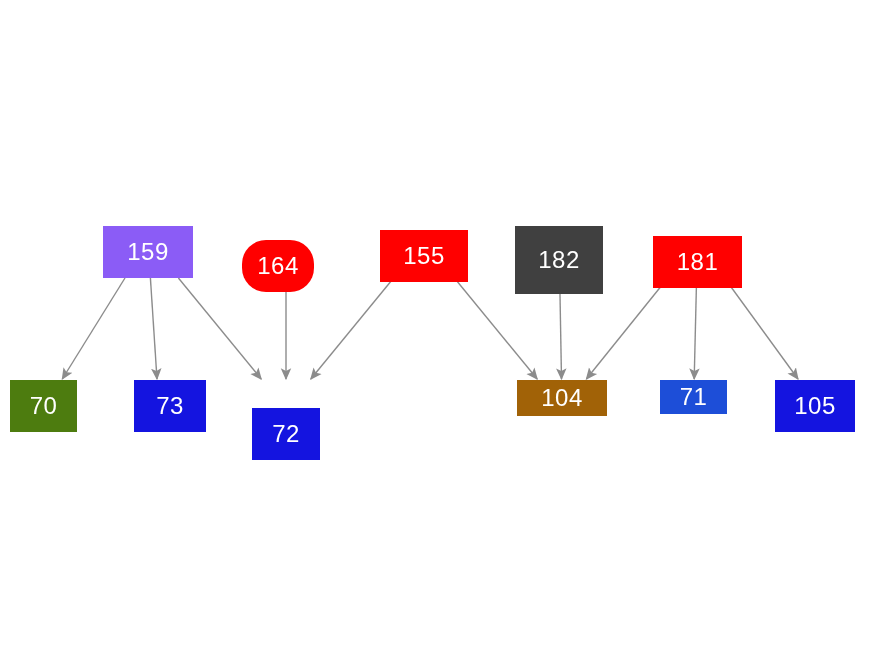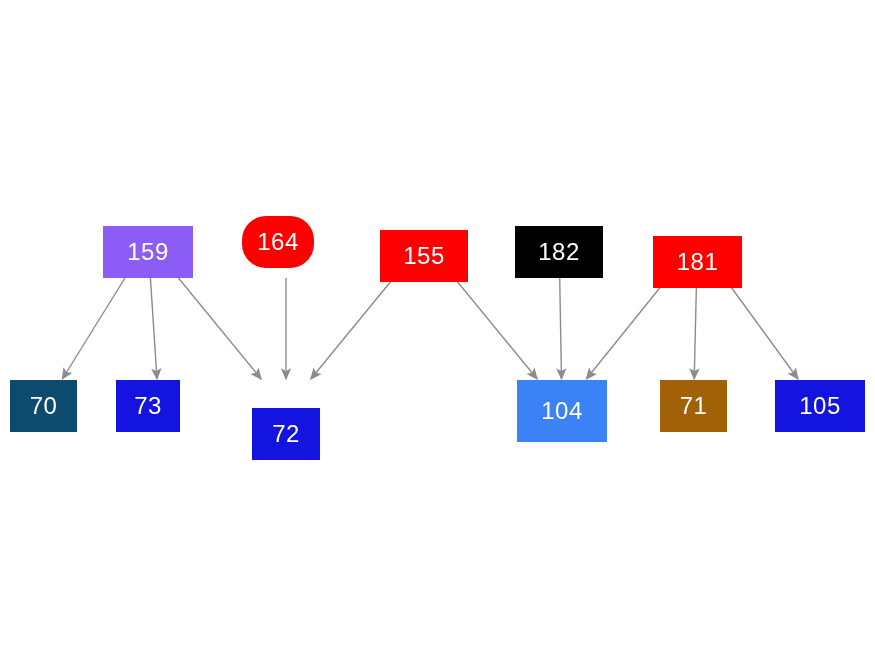--- a/index.html
+++ b/index.html
@@ -52,44 +52,44 @@
       <line x1="454.4" y1="278" x2="537.2" y2="379" stroke="#8c8c8c" stroke-width="1.4" marker-end="url(#arrow)"></line>
       <line x1="559.7" y1="278" x2="561.5" y2="379" stroke="#8c8c8c" stroke-width="1.4" marker-end="url(#arrow)"></line>
       <line x1="667.7" y1="278" x2="586.4" y2="379" stroke="#8c8c8c" stroke-width="1.4" marker-end="url(#arrow)"></line>
       <line x1="696.6" y1="278" x2="694.2" y2="379" stroke="#8c8c8c" stroke-width="1.4" marker-end="url(#arrow)"></line>
       <line x1="724.5" y1="278" x2="798.0" y2="379" stroke="#8c8c8c" stroke-width="1.4" marker-end="url(#arrow)"></line>
     </svg>
   <div id="node-layer">
       <div class="node" style="left: 103px; top: 226px; width: 90px; height: 52px; background: #8b5cf6;">
         <span class="node-label" style="color: rgb(255, 255, 255);">159</span>
       </div>
-      <div class="node" style="left: 242px; top: 216px; width: 72px; height: 52px; background: rgb(255, 0, 0); border-radius: 24px;">
+      <div class="node" style="left: 242px; top: 240px; width: 72px; height: 52px; background: rgb(255, 0, 0); border-radius: 24px;">
         <span class="node-label" style="color: rgb(255, 255, 255);">164</span>
       </div>
       <div class="node" style="left: 380px; top: 230px; width: 88px; height: 52px; background: rgb(255, 0, 0);">
         <span class="node-label" style="color: rgb(255, 255, 255);">155</span>
       </div>
-      <div class="node" style="left: 515px; top: 226px; width: 88px; height: 52px; background: #000000;">
+      <div class="node" style="left: 515px; top: 226px; width: 88px; height: 68px; background: #404040;">
         <span class="node-label" style="color: rgb(255, 255, 255);">182</span>
       </div>
       <div class="node" style="left: 653px; top: 236px; width: 89px; height: 52px; background: rgb(255, 0, 0);">
         <span class="node-label" style="color: rgb(255, 255, 255);">181</span>
       </div>
-      <div class="node" style="left: 10px; top: 380px; width: 67px; height: 52px; background: #0c4a6e;">
+      <div class="node" style="left: 10px; top: 380px; width: 67px; height: 52px; background: #4d7c0f;">
         <span class="node-label" style="color: rgb(255, 255, 255);">70</span>
       </div>
-      <div class="node" style="left: 116px; top: 380px; width: 64px; height: 52px; background: rgb(20, 20, 224);">
+      <div class="node" style="left: 134px; top: 380px; width: 72px; height: 52px; background: rgb(20, 20, 224);">
         <span class="node-label" style="color: rgb(255, 255, 255);">73</span>
       </div>
       <div class="node" style="left: 252px; top: 380px; width: 68px; height: 52px; background: rgb(20, 20, 224); margin-top: 28px;">
         <span class="node-label" style="color: rgb(255, 255, 255);">72</span>
       </div>
-      <div class="node" style="left: 517px; top: 380px; width: 90px; height: 62px; background: #3b82f6; justify-content: center;">
+      <div class="node" style="left: 517px; top: 380px; width: 90px; height: 36px; background: #a16207; justify-content: center;">
         <span class="node-label" style="color: rgb(255, 255, 255);">104</span>
       </div>
-      <div class="node" style="left: 660px; top: 380px; width: 67px; height: 52px; background: #a16207;">
+      <div class="node" style="left: 660px; top: 380px; width: 67px; height: 34px; background: #1d4ed8;">
         <span class="node-label" style="color: rgb(255, 255, 255);">71</span>
       </div>
-      <div class="node" style="left: 775px; top: 380px; width: 90px; height: 52px; background: rgb(20, 20, 224);">
+      <div class="node" style="left: 775px; top: 380px; width: 80px; height: 52px; background: rgb(20, 20, 224);">
         <span class="node-label" style="color: rgb(255, 255, 255);">105</span>
       </div>
     </div>
 </div>
 
 </body></html>

